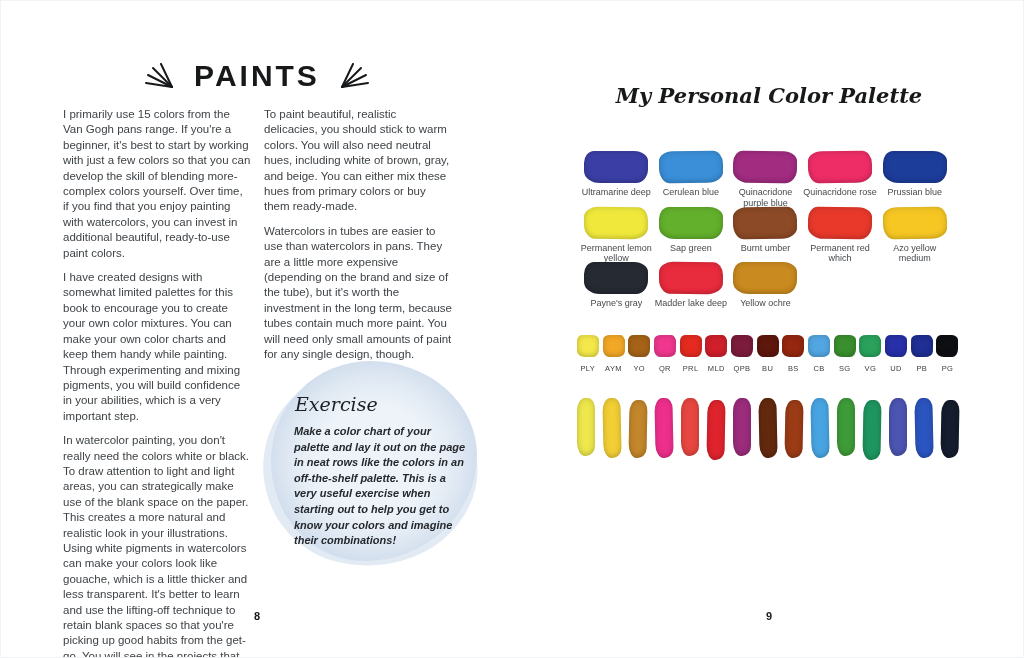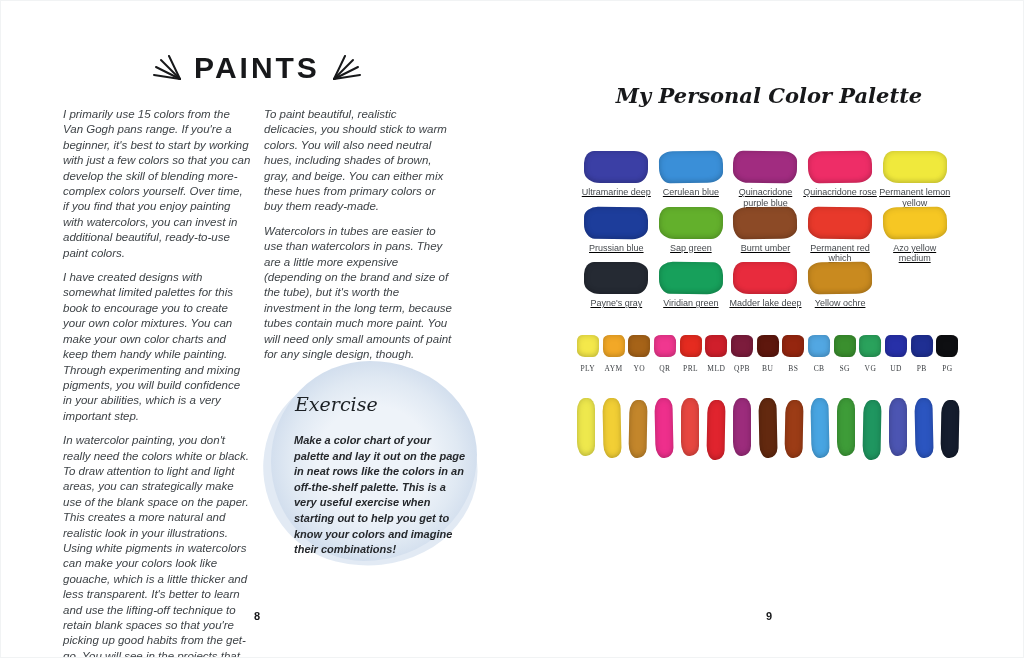--- a/index.html
+++ b/index.html
@@ -1,44 +1,44 @@
 <!DOCTYPE html>
 <html><head>
 <meta charset="utf-8">
 <style>
   html,body{margin:0;padding:0;background:#fff;}
   #canvas{position:relative;width:1024px;height:658px;background:#ffffff;box-sizing:border-box;border:1px solid #f1f3f4;font-family:"Liberation Sans",sans-serif;overflow:hidden;}
   
   .page-title{position:absolute;left:0;top:50px;width:512px;display:flex;align-items:center;justify-content:center;gap:12px;}
-  .page-title h1{margin:0;font-size:30px;font-weight:bold;letter-spacing:3px;color:#17181a;font-family:"Liberation Sans",sans-serif;}
+  .page-title h1{margin:8px;font-size:30px;font-weight:bold;letter-spacing:3px;color:#17181a;font-family:"Liberation Sans",sans-serif;}
   .burst{display:block;}
   .col{position:absolute;top:106px;width:188px;font-size:11.5px;line-height:15.4px;color:#3e4347;}
   #col1{left:62px;}
   #col2{left:263px;}
-  .col p{margin:0 0 9px 0;font-style:italic;}
+  .col p{margin:0 0 9px 0;}
   .pagenum{position:absolute;top:609px;width:512px;text-align:center;font-size:11px;font-weight:bold;color:#17181a;}
   #pagenum-left{left:0;}
   #pagenum-right{left:512px;}
   
   #blob{position:absolute;left:268px;top:360px;width:214px;height:206px;}
   .blob-shape{position:absolute;border-radius:48% 52% 55% 45% / 50% 47% 53% 50%;}
   .blob-back{left:-6px;top:10px;width:214px;height:196px;background:#dbe5f1;transform:rotate(14deg);opacity:.8;}
   .blob-main{left:2px;top:0;width:206px;height:200px;background:radial-gradient(closest-side,#eef3f9 55%,#e0e9f3 82%,#d3dfee 100%);}
   #exercise-heading{position:absolute;left:26px;top:32px;font-family:"DejaVu Serif",serif;font-style:italic;font-size:19px;color:#1c2024;}
-  #exercise-body{position:absolute;left:25px;top:63px;width:172px;font-size:11px;line-height:15.6px;font-weight:bold;font-style:italic;color:#25282c;margin-top:9px;}
+  #exercise-body{position:absolute;left:25px;top:63px;width:172px;font-size:11px;line-height:15.6px;font-weight:bold;font-style:italic;color:#25282c;}
   
   #palette-title{position:absolute;left:512px;top:82px;width:512px;text-align:center;font-family:"DejaVu Serif",serif;font-style:italic;font-weight:bold;font-size:21px;color:#17181a;}
-  #palette-grid{position:absolute;left:578px;top:150px;width:373px;display:grid;grid-template-columns:repeat(5,74.6px);grid-auto-rows:55.5px;text-decoration:underline;}
+  #palette-grid{position:absolute;left:578px;top:150px;width:373px;display:grid;grid-template-columns:repeat(5,74.6px);grid-auto-rows:55.5px;}
   .cell{text-align:center;}
   .swatch{position:relative;width:64px;height:32px;margin:0 auto;border-radius:10px 14px 12px 16px / 12px 10px 14px 12px;}
   .cell:nth-child(2n) .swatch{border-radius:14px 10px 16px 11px / 10px 13px 11px 15px;transform:rotate(-.6deg);}
   .cell:nth-child(3n) .swatch{transform:rotate(.6deg);}
   .swatch::after,.sq::after,.stroke::after{content:"";position:absolute;inset:0;border-radius:inherit;box-shadow:inset 0 0 7px rgba(0,0,0,.16),inset 0 -2px 4px rgba(0,0,0,.10);}
   .swatch-label{margin-top:4px;font-size:9px;line-height:10.5px;color:#45494d;}
-  #abbrev-row{position:absolute;left:574px;top:334px;display:flex;font-family:Liberation Serif, serif;}
+  #abbrev-row{position:absolute;left:574px;top:334px;display:flex;}
   .abbr-item{width:25.7px;text-align:center;}
   .sq{position:relative;width:22px;height:22px;margin:0 auto;border-radius:5px 7px 6px 8px / 6px 5px 8px 6px;}
   .abbr-item:nth-child(2n) .sq{border-radius:7px 5px 8px 6px / 5px 7px 6px 8px;transform:rotate(1deg);}
   .abbr-label{margin-top:7px;font-size:7.5px;letter-spacing:.4px;color:#3a3e42;}
   #stroke-row{position:absolute;left:572px;top:397px;display:flex;}
   .stroke-slot{width:26px;display:flex;justify-content:center;}
   .stroke{position:relative;width:18px;height:58px;border-radius:8px 7px 9px 8px / 13px 11px 10px 14px;}
   .stroke-slot:nth-child(2n) .stroke{transform:rotate(-1.2deg);height:60px;}
   .stroke-slot:nth-child(3n) .stroke{transform:rotate(1.1deg);margin-top:2px;}
 </style>
@@ -67,21 +67,21 @@
       </svg>
   </div>
 
   <div id="col1" class="col">
     <p>I primarily use 15 colors from the Van Gogh pans range. If you're a beginner, it's best to start by working with just a few colors so that you can develop the skill of blending more-complex colors yourself. Over time, if you find that you enjoy painting with watercolors, you can invest in additional beautiful, ready-to-use paint colors.</p>
     <p>I have created designs with somewhat limited palettes for this book to encourage you to create your own color mixtures. You can make your own color charts and keep them handy while painting. Through experimenting and mixing pigments, you will build confidence in your abilities, which is a very important step.</p>
     <p>In watercolor painting, you don't really need the colors white or black. To draw attention to light and light areas, you can strategically make use of the blank space on the paper. This creates a more natural and realistic look in your illustrations. Using white pigments in watercolors can make your colors look like gouache, which is a little thicker and less transparent. It's better to learn and use the lifting-off technique to retain blank spaces so that you're picking up good habits from the get-go. You will see in the projects that we won't be using black at all; instead, we'll use Payne's gray, burnt sienna, ultramarine deep, or a deep purple to make a color darker or create shadows.</p>
   </div>
 
   <div id="col2" class="col">
-    <p>To paint beautiful, realistic delicacies, you should stick to warm colors. You will also need neutral hues, including shades of brown, gray, and beige. You can either mix these hues from primary colors or buy them ready-made.</p>
+    <p>To paint beautiful, realistic delicacies, you should stick to warm colors. You will also need neutral hues, including white of brown, gray, and beige. You can either mix these hues from primary colors or buy them ready-made.</p>
     <p>Watercolors in tubes are easier to use than watercolors in pans. They are a little more expensive (depending on the brand and size of the tube), but it's worth the investment in the long term, because tubes contain much more paint. You will need only small amounts of paint for any single design, though.</p>
   </div>
 
   <div id="blob">
     <div class="blob-shape blob-back"></div>
     <div class="blob-shape blob-main"></div>
     <div id="exercise-heading">Exercise</div>
     <div id="exercise-body">Make a color chart of your palette and lay it out on the page in neat rows like the colors in an off-the-shelf palette. This is a very useful exercise when starting out to help you get to know your colors and imagine their combinations!</div>
   </div>
 
@@ -100,52 +100,48 @@
       </div>
     <div class="cell">
         <div class="swatch" style="background: rgb(161, 44, 128);"></div>
         <div class="swatch-label">Quinacridone purple blue</div>
       </div>
     <div class="cell">
         <div class="swatch" style="background: rgb(238, 45, 103);"></div>
         <div class="swatch-label">Quinacridone rose</div>
       </div>
     <div class="cell">
+        <div class="swatch" style="background: rgb(29, 61, 155);"></div>
+        <div class="swatch-label">Prussian blue</div>
+      </div>
+    <div class="cell">
         <div class="swatch" style="background: rgb(240, 233, 60);"></div>
         <div class="swatch-label">Permanent lemon yellow</div>
       </div>
     <div class="cell">
-        <div class="swatch" style="background: rgb(29, 61, 155);"></div>
-        <div class="swatch-label">Prussian blue</div>
-      </div>
-    <div class="cell">
         <div class="swatch" style="background: rgb(99, 176, 44);"></div>
         <div class="swatch-label">Sap green</div>
       </div>
     <div class="cell">
         <div class="swatch" style="background: rgb(140, 74, 38);"></div>
         <div class="swatch-label">Burnt umber</div>
       </div>
     <div class="cell">
         <div class="swatch" style="background: rgb(232, 57, 43);"></div>
         <div class="swatch-label">Permanent red which</div>
       </div>
     <div class="cell">
         <div class="swatch" style="background: rgb(246, 199, 35);"></div>
         <div class="swatch-label">Azo yellow medium</div>
       </div>
     <div class="cell">
         <div class="swatch" style="background: rgb(37, 42, 51);"></div>
         <div class="swatch-label">Payne's gray</div>
       </div>
     <div class="cell">
-        <div class="swatch" style="background: rgb(23, 160, 91);"></div>
-        <div class="swatch-label">Viridian green</div>
-      </div>
-    <div class="cell">
         <div class="swatch" style="background: rgb(232, 43, 61);"></div>
         <div class="swatch-label">Madder lake deep</div>
       </div>
     <div class="cell">
         <div class="swatch" style="background: rgb(201, 138, 31);"></div>
         <div class="swatch-label">Yellow ochre</div>
       </div>
   </div>
 
   <div id="abbrev-row">

